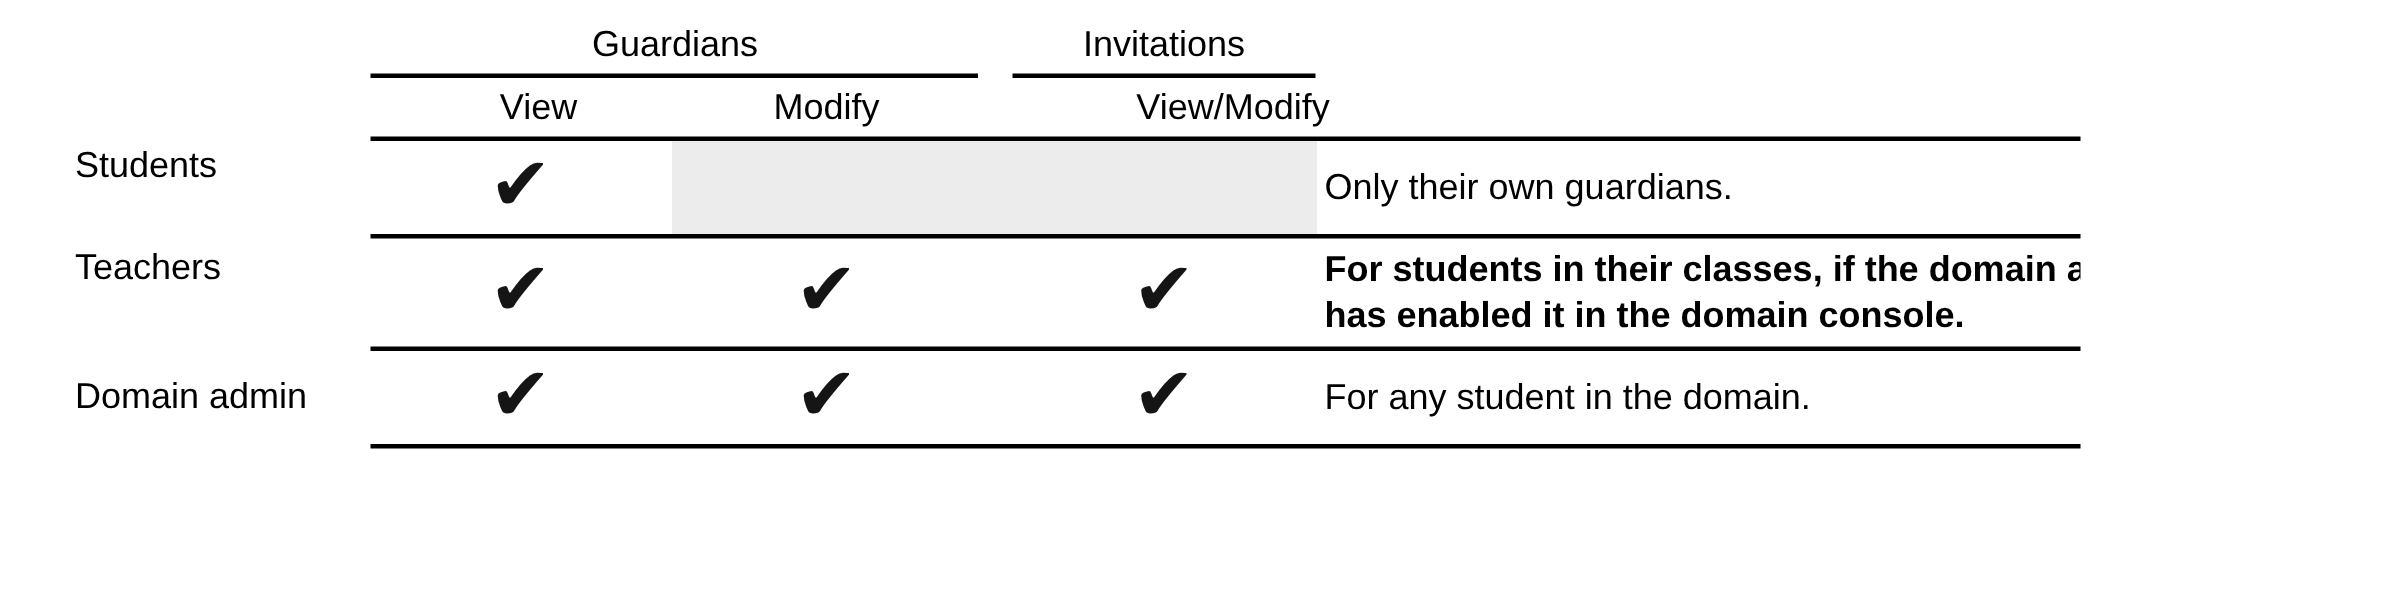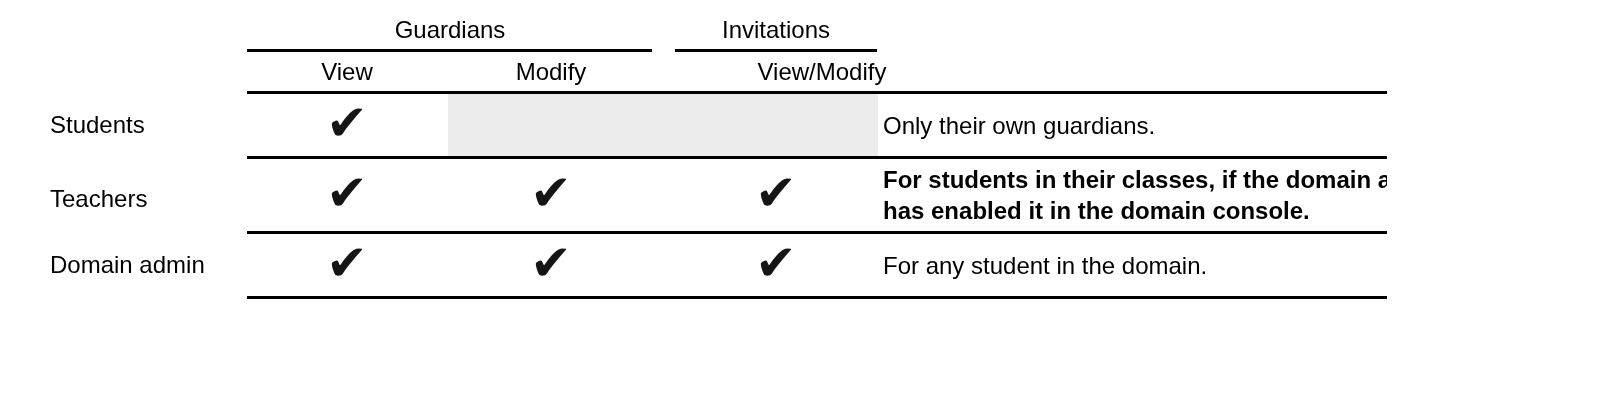--- a/index.html
+++ b/index.html
@@ -22,21 +22,21 @@
     position:absolute; top:30px; transform:translate(-50%,-50%);
     font-size:24px; white-space:nowrap;
   }
   .group-label-0 { left:450px; }
   .group-label-1 { left:776px;text-align:center; }
 
   .sub-label {
     position:absolute; top:72px; transform:translate(-50%,-50%);
     font-size:24px; white-space:nowrap;
   }
-  .sub-col-0 { left:347px; }
+  .sub-col-0 { left:359px; }
   .sub-col-1 { left:551px; }
   .sub-col-2 { left:776px;margin-left:46px; }
 
   .shade {
     position:absolute; left:448px; width:430px;
     background:var(--shaded-cell-bg, #ececec);
   }
 
   .row-label {
     position:absolute; left:50px; transform:translateY(-50%);
@@ -72,24 +72,24 @@
   <div class="sub-label sub-col-1">Modify</div>
   <div class="sub-label sub-col-2">View/Modify</div>
 
   <div class="rule rule-row rule-row-0"></div>
   <div class="rule rule-row rule-row-1"></div>
   <div class="rule rule-row rule-row-2"></div>
   <div class="rule rule-row rule-row-3"></div>
 
   <div>
       <div class="shade" style="top: 94px; height: 62px;"></div>
-      <div class="row-label" style="top: 125px; text-align: center;">Students</div>
+      <div class="row-label" style="top: 111px; text-align: center;">Students</div>
       <div class="check" style="left: 347px; top: 125px;">✔</div>
       <div class="row-note" style="top: 125px;">Only their own guardians.</div>
-      <div class="row-label" style="top: 199px;">Teachers</div>
+      <div class="row-label" style="top: 179px;">Teachers</div>
       <div class="check" style="left: 347px; top: 195px;">✔</div>
       <div class="check" style="left: 551px; top: 195px;">✔</div>
       <div class="check" style="left: 776px; top: 195px;">✔</div>
       <div class="row-note" style="top: 195px; font-weight: bold;">For students in their classes, if the domain administrator has enabled it in the domain console.</div>
       <div class="row-label" style="top: 265px;">Domain admin</div>
       <div class="check" style="left: 347px; top: 265px;">✔</div>
       <div class="check" style="left: 551px; top: 265px;">✔</div>
       <div class="check" style="left: 776px; top: 265px;">✔</div>
       <div class="row-note" style="top: 265px;">For any student in the domain.</div>
     </div>

